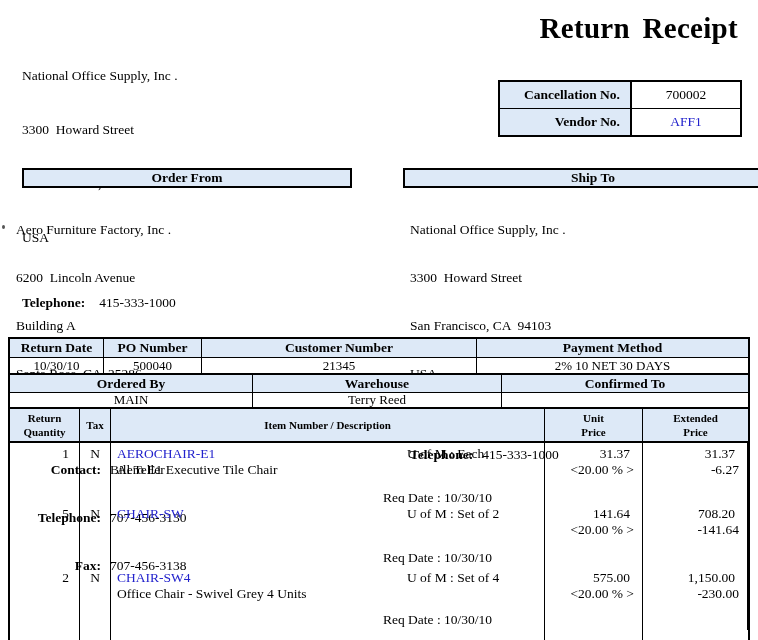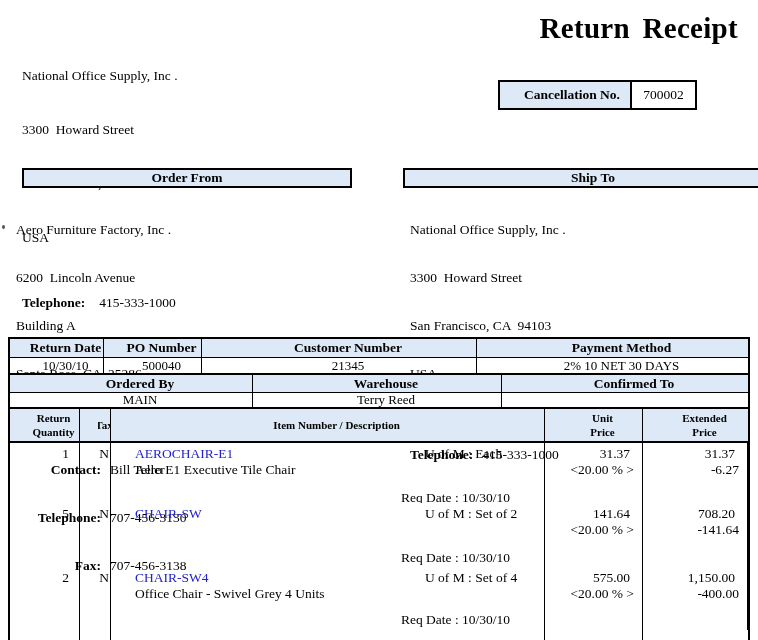--- a/index.html
+++ b/index.html
@@ -13,21 +13,21 @@
     font-family:"Liberation Serif","DejaVu Serif",serif;color:#000;
   }
   
   .company{position:absolute;left:22px;top:31px;font-size:13.5px;line-height:18px;white-space:pre-wrap;}
   .company .phone-row{margin-top:11px;}
   .b{font-weight:bold;}
   .gap14{display:inline-block;width:14px;}
   
   .title{position:absolute;top:12px;right:20px;margin:0;font-size:29px;font-weight:bold;word-spacing:5px;letter-spacing:.3px;}
   
-  .cancel{position:absolute;left:498px;top:80px;width:199px;border:2px solid var(--border);border-collapse:collapse;box-sizing:border-box;}
+  .cancel{position:absolute;left:498px;top:80px;width:244px;border:2px solid var(--border);border-collapse:collapse;box-sizing:border-box;}
   .cancel td{height:26px;font-size:13.5px;padding:0;}
   .cancel tr:first-child td{border-bottom:1px solid var(--border);}
   .cancel .lblc{width:120px;background:var(--accent-bg);font-weight:bold;text-align:right;padding-right:10px;border-right:2px solid var(--border);}
   .cancel .valc{text-align:center;}
   .blue{color:var(--link);}
   
   .bar{position:absolute;top:168px;height:20px;box-sizing:border-box;border:2px solid var(--border);
        background:var(--accent-bg);text-align:center;font-weight:bold;font-size:13.5px;line-height:16px;}
   .bar.order{left:22px;width:330px;}
   .bar.ship{left:403px;width:380px;}
@@ -41,21 +41,21 @@
   .ship-phone{margin-top:33px;}
   
   .dot{position:absolute;left:2px;top:225px;width:3px;height:4px;background:#555;border-radius:50%;}
   
   .main{position:absolute;left:8px;top:337px;width:742px;height:340px;box-sizing:border-box;
         border:2px solid var(--border);display:flex;flex-direction:column;}
   .grid{display:grid;}
   .gA{grid-template-columns:94px 98px 275px 1fr;}
   .gB{grid-template-columns:243px 249px 1fr;}
   .gI{grid-template-columns:70px 31px 434px 98px 1fr;}
-  .c{border-right:1px solid var(--border);overflow:hidden;margin-left:18px;}
+  .c{border-right:1px solid var(--border);overflow:hidden;}
   .c:last-child{border-right:none;}
   .hrow{background:var(--accent-bg);font-weight:bold;text-align:center;font-size:13.5px;}
   .rowAh{height:18px;line-height:18px;border-bottom:1px solid var(--border);}
   .rowAv{height:15px;line-height:15px;border-bottom:2px solid var(--border);text-align:center;font-size:13px;}
   .rowBh{height:17px;line-height:17px;border-bottom:1px solid var(--border);}
   .rowBv{height:14px;line-height:14px;border-bottom:2px solid var(--border);text-align:center;font-size:13px;}
   .rowIh{height:32px;border-bottom:2px solid var(--border);}
   .rowIh .c{display:flex;align-items:center;justify-content:center;white-space:pre-line;line-height:14px;font-size:11px;}
   
   .items-body{flex:1;grid-template-rows:60px 64px 63px minmax(0,1fr);font-size:13.5px;}
@@ -85,20 +85,24 @@
   </div>
 
   <h1 class="title">Return Receipt</h1>
 
   <table class="cancel">
     <tbody>
         <tr>
       <td class="lblc">Cancellation No.</td>
       <td class="valc">700002</td>
     </tr>
+    <tr>
+      <td class="lblc">Vendor No.</td>
+      <td class="valc blue">AFF1</td>
+    </tr>
   </tbody>
     </table>
 
   <div class="bar order">Order From</div>
   <div class="bar ship">Ship To</div>
 
   <div class="addr order">
     <div>Aero Furniture Factory, Inc .</div>
     <div>6200  Lincoln Avenue</div>
     <div>Building A</div>
@@ -198,21 +202,21 @@
         <span class="pos uom">U of M : Set of 4</span>
         <span class="pos descl">Office Chair - Swivel Grey 4 Units</span>
         <span class="pos req">Req Date : 10/30/10</span>
       </div>
       <div class="c r3">
         <span class="pos n1">575.00</span>
         <span class="pos n2">&lt;20.00 % &gt;</span>
       </div>
       <div class="c r3">
         <span class="pos n1">1,150.00</span>
-        <span class="pos n2">-400.00</span>
+        <span class="pos n2">-230.00</span>
       </div>
 
       <div class="c"></div>
       <div class="c"></div>
       <div class="c"></div>
       <div class="c"></div>
       <div class="c"></div>
     </div>
   </div>
 </div>

